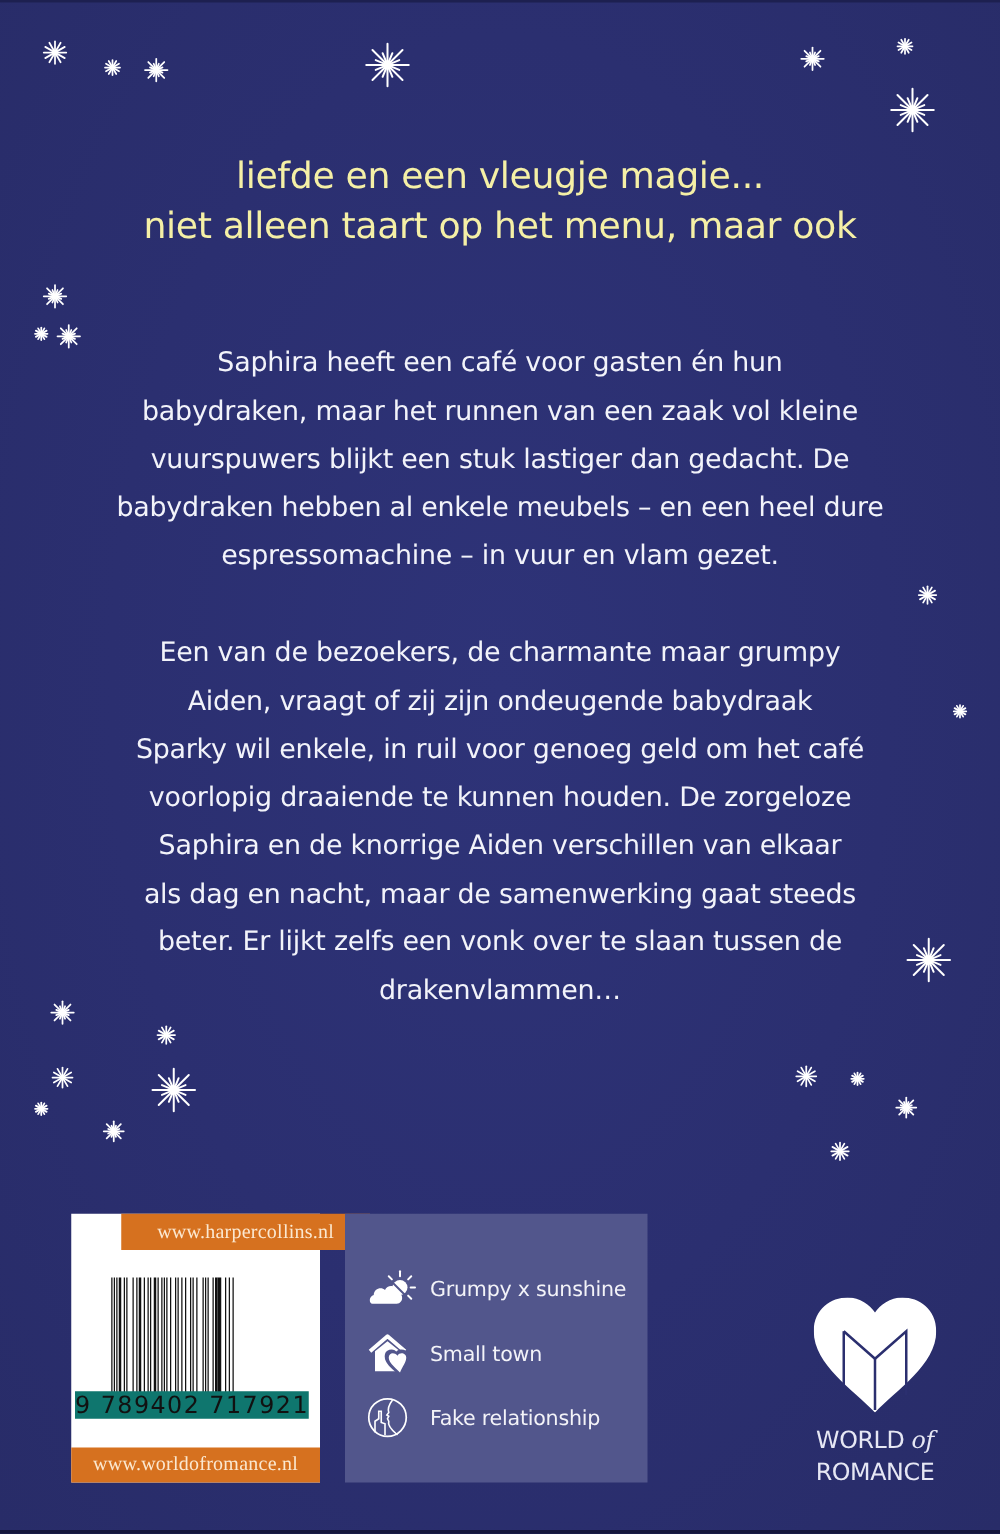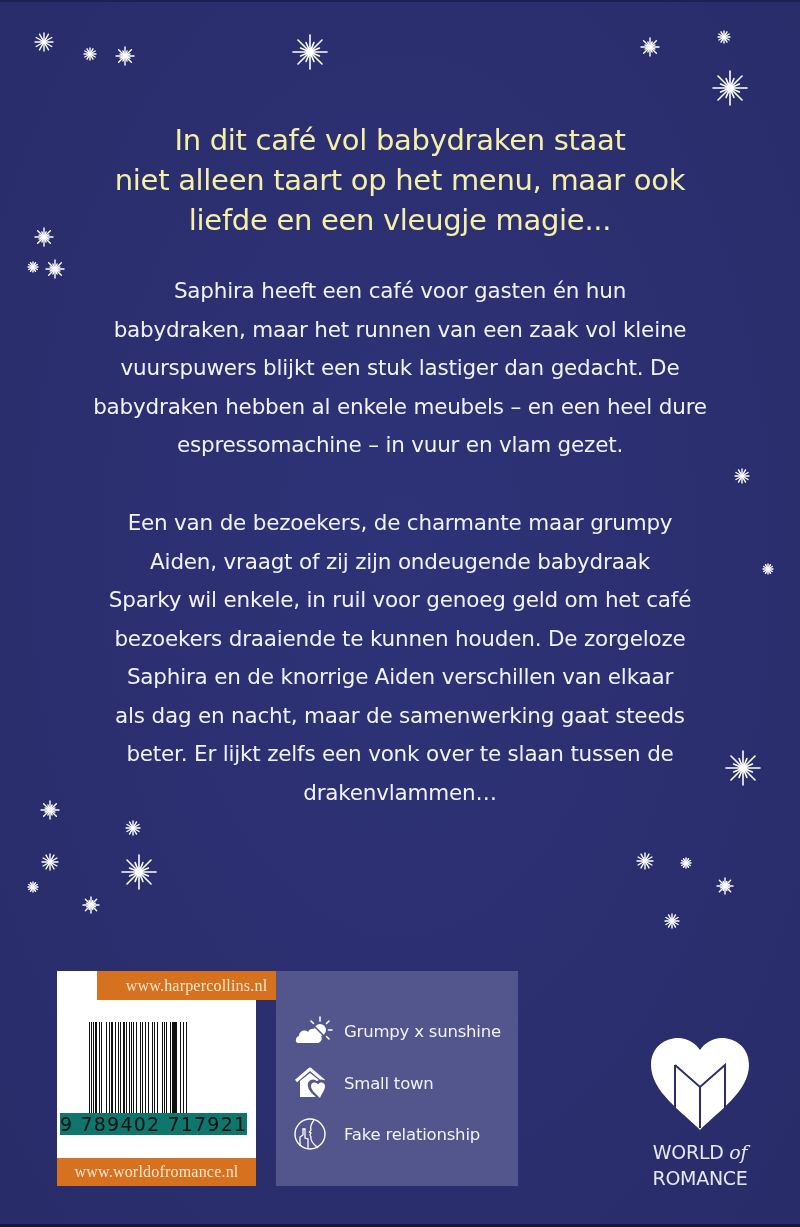--- a/index.html
+++ b/index.html
@@ -358,38 +358,37 @@
           <line x1="3.499999999999999" y1="0.9378221735089296" x2="10.5" y2="13.06217782649107" stroke="#fff" stroke-width="1.4" stroke-linecap="round"></line>
           <line x1="7" y1="0" x2="7" y2="14" stroke="#fff" stroke-width="1.4" stroke-linecap="round"></line>
           <line x1="10.499999999999998" y1="0.9378221735089287" x2="3.5000000000000018" y2="13.062177826491071" stroke="#fff" stroke-width="1.4" stroke-linecap="round"></line>
           <line x1="13.062177826491071" y1="3.5000000000000004" x2="0.9378221735089287" y2="10.5" stroke="#fff" stroke-width="1.4" stroke-linecap="round"></line>
           <circle cx="7" cy="7" r="1.54" fill="#fff"></circle>
         </svg>
       </div>
     </div>
 
   <div class="tagline">
-    <div>In dit café vol babydraken staat</div>
+    <div>liefde en een vleugje magie...</div>
     <div>niet alleen taart op het menu, maar ook</div>
-    <div>liefde en een vleugje magie...</div>
   </div>
 
   <div class="para" id="para1">
     <div>Saphira heeft een café voor gasten én hun</div>
     <div>babydraken, maar het runnen van een zaak vol kleine</div>
     <div>vuurspuwers blijkt een stuk lastiger dan gedacht. De</div>
     <div>babydraken hebben al enkele meubels – en een heel dure</div>
     <div>espressomachine – in vuur en vlam gezet.</div>
   </div>
 
   <div class="para" id="para2">
     <div>Een van de bezoekers, de charmante maar grumpy</div>
     <div>Aiden, vraagt of zij zijn ondeugende babydraak</div>
     <div>Sparky wil enkele, in ruil voor genoeg geld om het café</div>
-    <div>bezoekers draaiende te kunnen houden. De zorgeloze</div>
+    <div>voorlopig draaiende te kunnen houden. De zorgeloze</div>
     <div>Saphira en de knorrige Aiden verschillen van elkaar</div>
     <div>als dag en nacht, maar de samenwerking gaat steeds</div>
     <div>beter. Er lijkt zelfs een vonk over te slaan tussen de</div>
     <div>drakenvlammen…</div>
   </div>
 
   <div class="barcode-box">
     <div class="url-bar url-top">www.harpercollins.nl</div>
     <div class="bars" id="bars">
         <span class="long" style="width: 1.05px; background: rgb(17, 17, 17);"></span>

